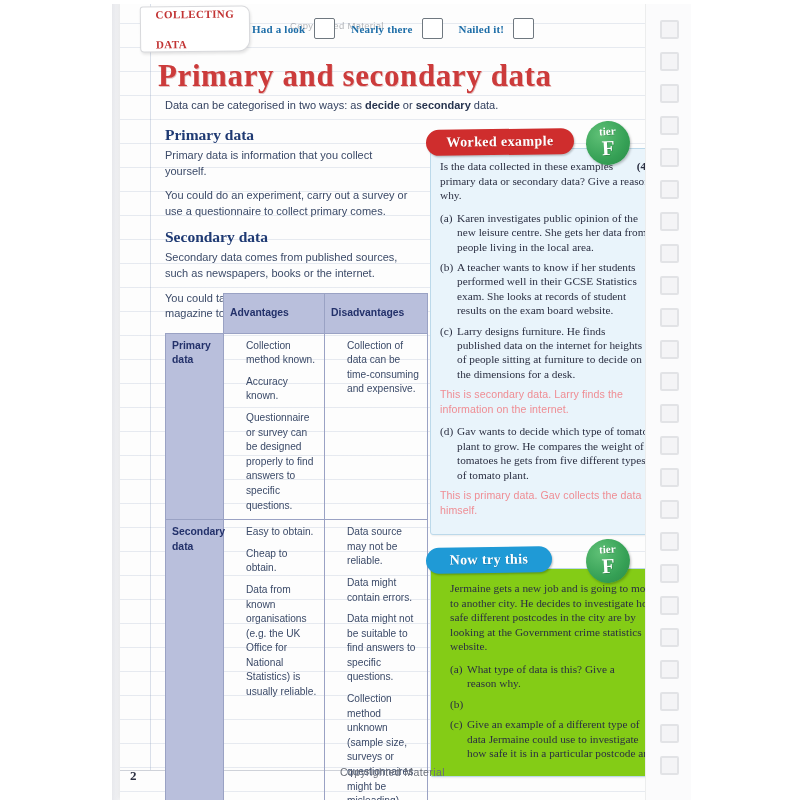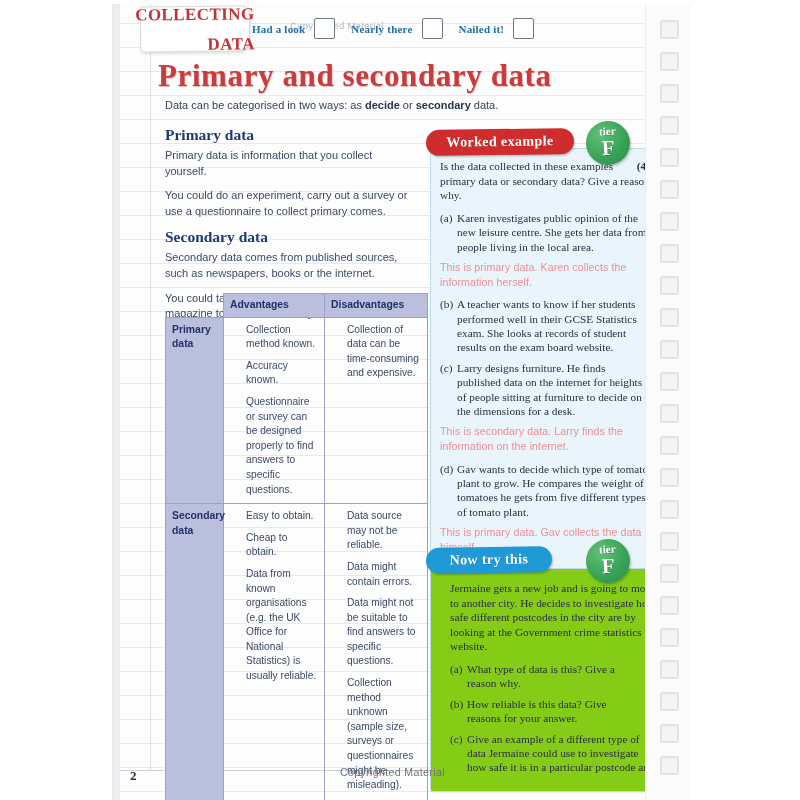--- a/index.html
+++ b/index.html
@@ -110,23 +110,23 @@
     transform: rotate(-0.6deg);
     display: flex;
     align-items: center;
     justify-content: center;
   }
   .topic-tab span {
     display: block;
     color: #c23333;
     font-family: "Liberation Serif", serif;
     font-weight: bold;
-    font-size: 17px;
+    font-size: 11px;
     letter-spacing: 0.4px;
-    text-align: right;
+    text-align: left;
     line-height: 15px;
   }
 
   .progress-row {
     position: absolute;
     left: 132px; top: 18px;
     display: flex;
     align-items: center;
     gap: 4px;
   }
@@ -207,21 +207,21 @@
     font-size: 10.2px;
     line-height: 14.6px;
     color: #3b4a68;
   }
   .tbl th {
     background: #b9bfdc;
     color: #23316a;
     font-weight: bold;
     font-size: 10.4px;
     text-align: left;
-    padding: 4px 6px;
+    padding: 12px 6px;
     margin-top: 44px;
   }
   .tbl .corner { border: none; background: transparent; }
   .tbl .rowhead {
     background: #b9bfdc;
     color: #23316a;
     font-weight: bold;
     font-size: 10.4px;
     width: 52px;
   }
@@ -433,21 +433,20 @@
     <div class="we-box">
       <p class="q-lead">
         <span class="marks">(4)</span>
         <span>Is the data collected in these examples primary data or secondary data? Give a reason why.</span>
       </p>
 
       <div class="q-item">
         <span class="lbl">(a)</span>
         <span class="txt">Karen investigates public opinion of the new leisure centre. She gets her data from people living in the local area.</span>
       </div>
-      <p class="answer">This is primary data. Karen collects the information herself.</p>
 
       <div class="q-item">
         <span class="lbl">(b)</span>
         <span class="txt">A teacher wants to know if her students performed well in their GCSE Statistics exam. She looks at records of student results on the exam board website.</span>
       </div>
 
       <div class="q-item">
         <span class="lbl">(c)</span>
         <span class="txt">Larry designs furniture. He finds published data on the internet for heights of people sitting at furniture to decide on the dimensions for a desk.</span>
       </div>
@@ -474,21 +473,20 @@
         <span class="txt">
           <span class="marks">(2)</span>
           <span>What type of data is this? Give a reason why.</span>
         </span>
       </div>
 
       <div class="q-item">
         <span class="lbl">(b)</span>
         <span class="txt">
           <span class="marks">(2)</span>
-          <span>How reliable is this data? Give reasons for your answer.</span>
         </span>
       </div>
 
       <div class="q-item">
         <span class="lbl">(c)</span>
         <span class="txt">
           <span class="marks">(1)</span>
           <span>Give an example of a different type of data Jermaine could use to investigate how safe it is in a particular postcode area.</span>
         </span>
       </div>

